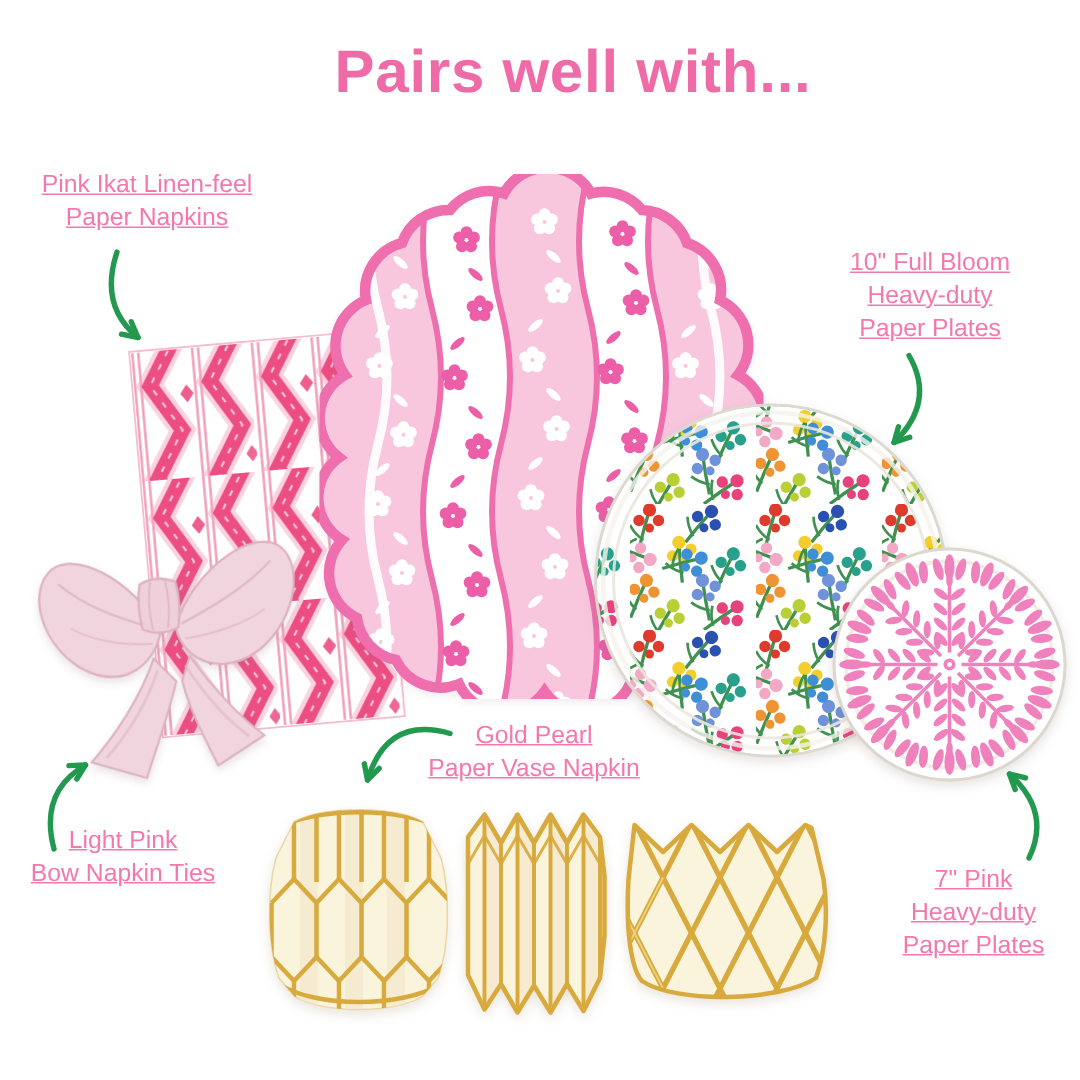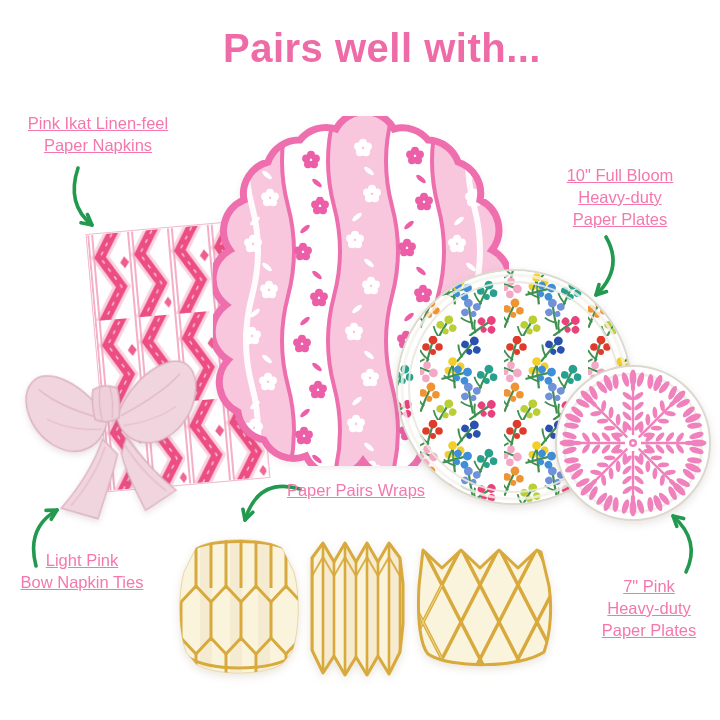--- a/index.html
+++ b/index.html
@@ -276,21 +276,22 @@
   <div class="plabel" style="left:8px;top:112px;width:180px;">
     <span>Pink Ikat Linen-feel</span>
     <span>Paper Napkins</span>
   </div>
   <div class="plabel" style="left:545px;top:164px;width:150px;">
     <span>10" Full Bloom</span>
     <span>Heavy-duty</span>
     <span>Paper Plates</span>
   </div>
   <div class="plabel" style="left:256px;top:479px;width:200px;">
-    <span>Paper Pairs Wraps</span>
+    <span>Gold Pearl</span>
+    <span>Paper Vase Napkin</span>
   </div>
   <div class="plabel" style="left:0px;top:549px;width:164px;">
     <span>Light Pink</span>
     <span>Bow Napkin Ties</span>
   </div>
   <div class="plabel" style="left:574px;top:575px;width:150px;">
     <span>7" Pink</span>
     <span>Heavy-duty</span>
     <span>Paper Plates</span>
   </div>

